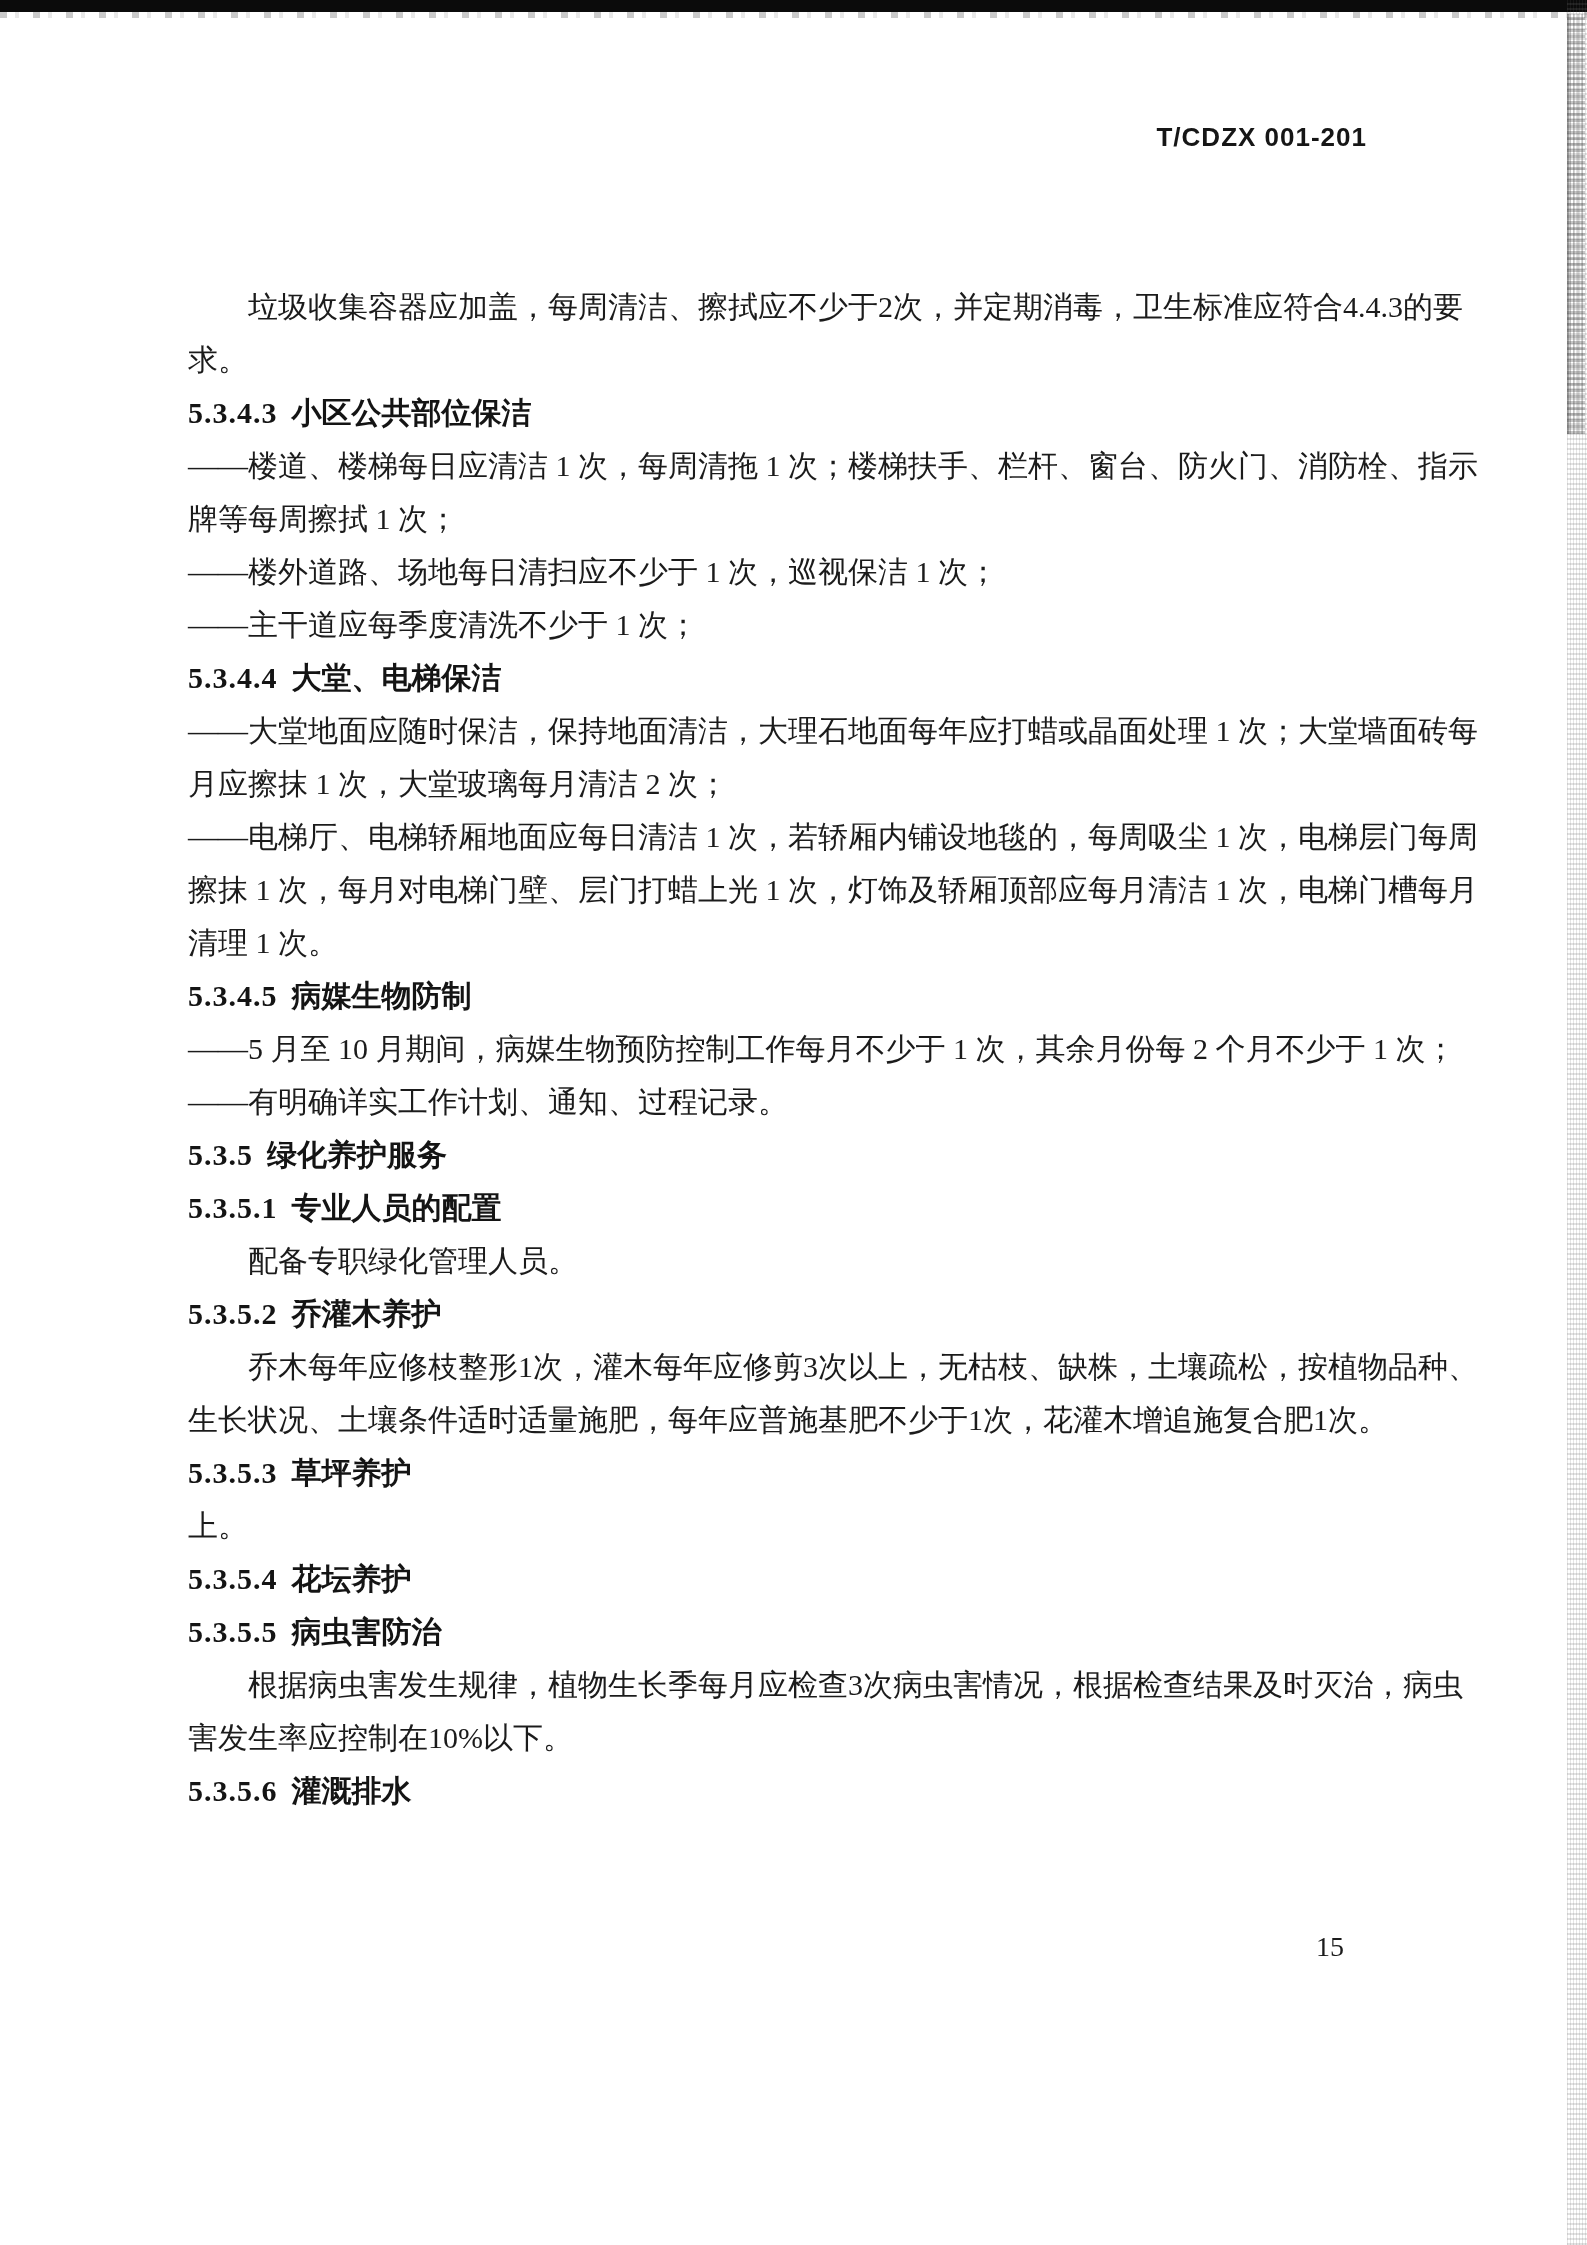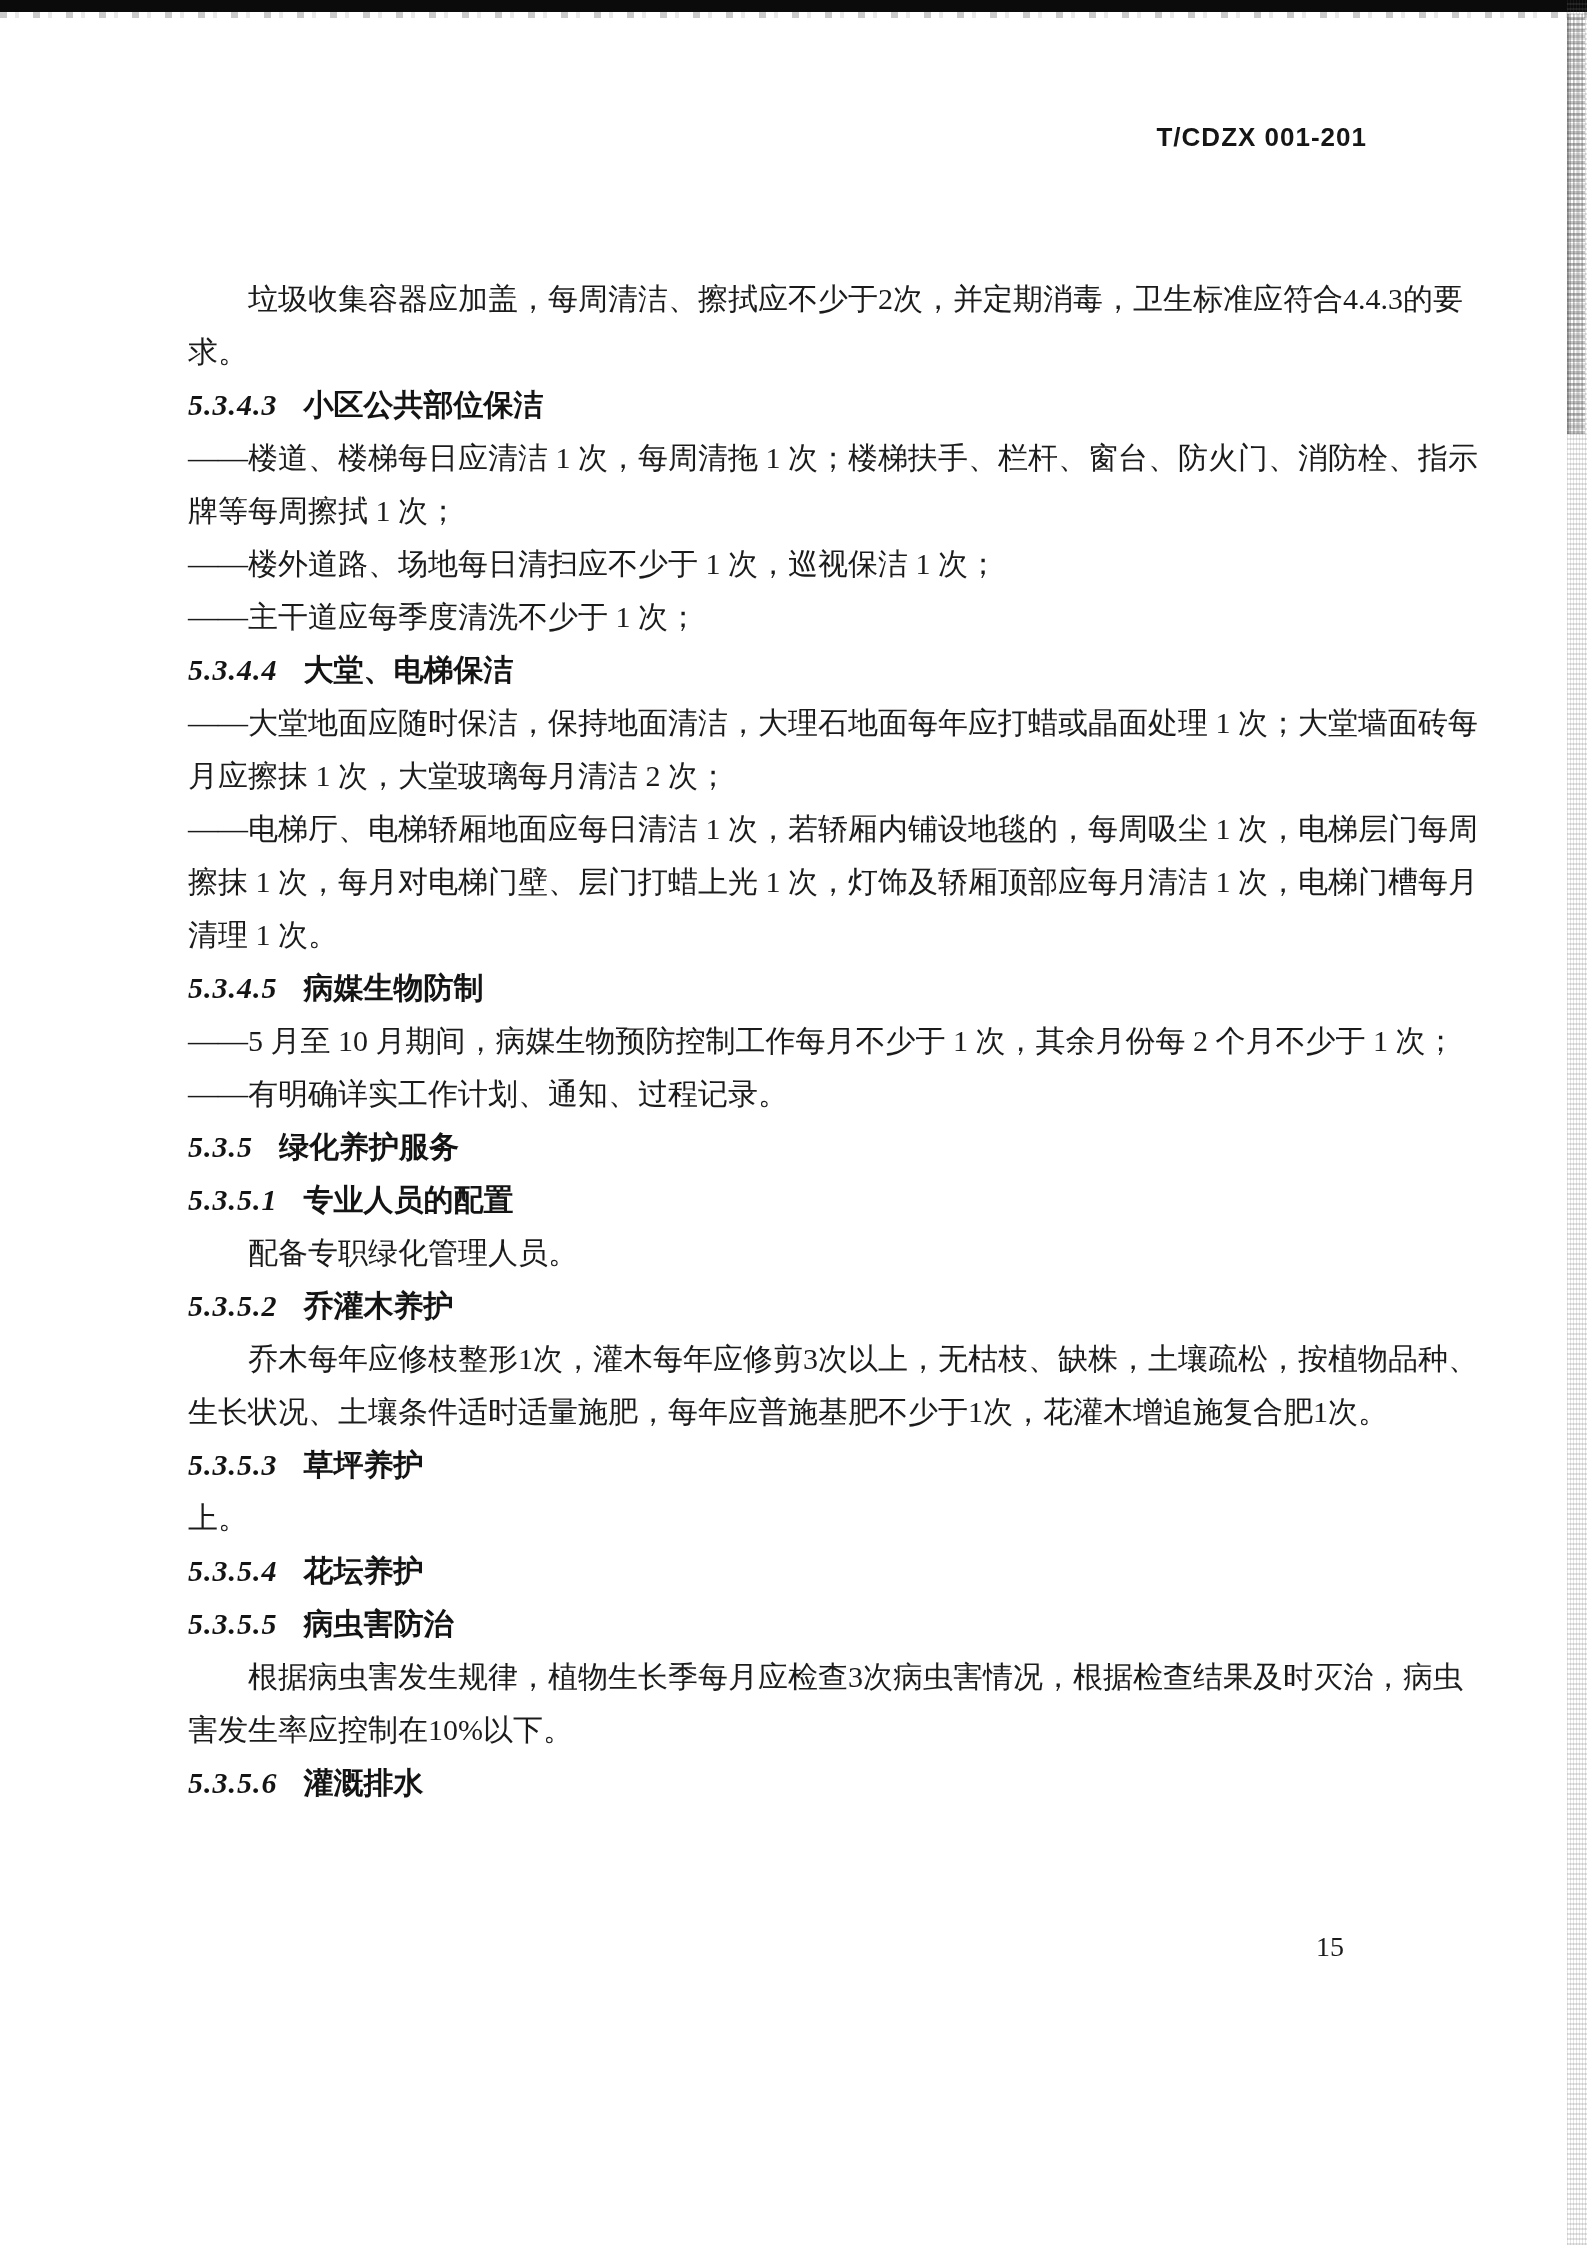--- a/index.html
+++ b/index.html
@@ -56,33 +56,33 @@
     font-family: "Liberation Sans", sans-serif;
     font-size: 26px;
     font-weight: 600;
     letter-spacing: 1px;
     color: #161616;
   }
   
   .document-lines {
     position: absolute;
     left: 188px;
-    top: 272px;
+    top: 280px;
     width: 1280px;
   }
   .line {
     height: 53px;
     line-height: 53px;
     font-size: 30px;
     white-space: nowrap;
     color: #1b1b1b;
   }
   .line.indent { padding-left: 60px; }
   .line.heading { font-weight: bold; color: #141414; }
-  .heading .clause-number { margin-right: 26px; letter-spacing: 1px; font-style: italic; }
+  .heading .clause-number { margin-right: 14px; letter-spacing: 1px; }
   
   .page-number {
     position: absolute;
     left: 1316px;
     top: 1931px;
     font-size: 28px;
     color: #1b1b1b;
   }
 </style>
 </head>

